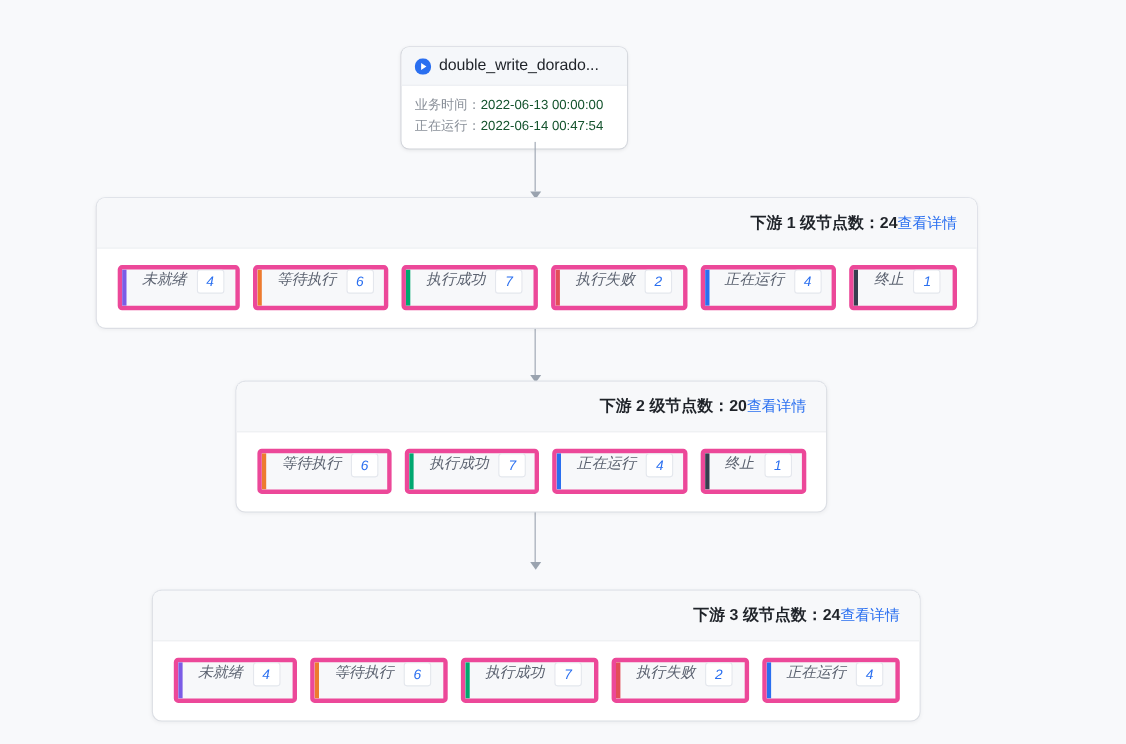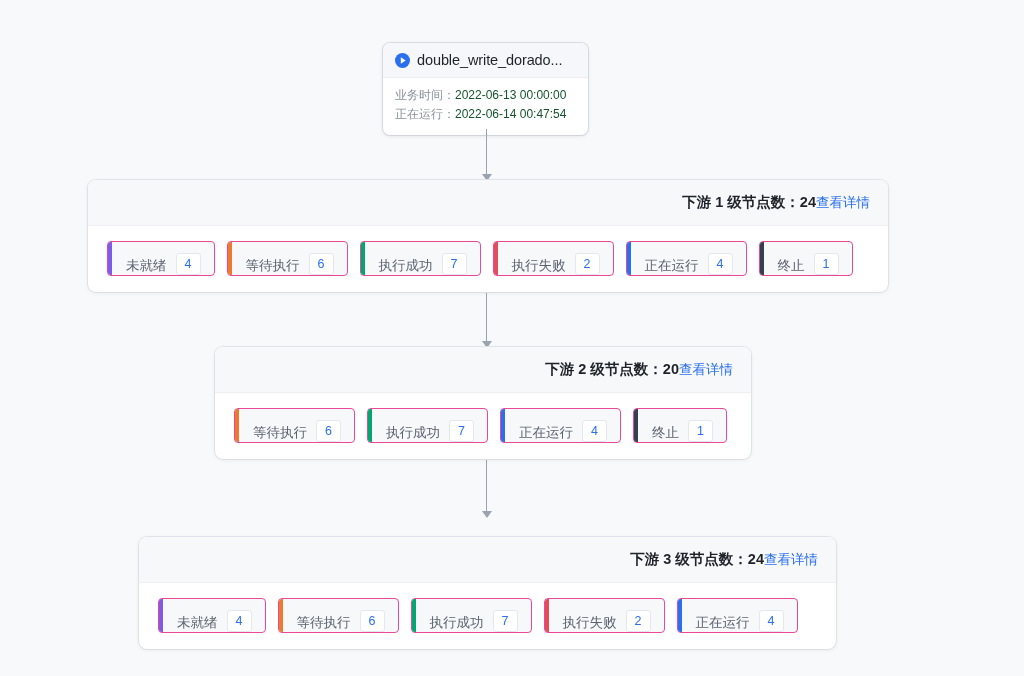--- a/index.html
+++ b/index.html
@@ -11,21 +11,21 @@
     height: 676px;
     background: #f8f9fb;
     font-family: "Liberation Sans", "DejaVu Sans", sans-serif;
     overflow: hidden;
     position: relative;
   }
 
   
   .node-card {
     position: absolute;
-    left: 383px;
+    left: 365px;
     top: 43px;
     width: 205px;
     background: #ffffff;
     border-radius: 7px;
     box-shadow: 0 1px 4px rgba(0,0,0,0.10), 0 0 0 1px rgba(220,223,230,0.9);
     overflow: hidden;
   }
   .node-head {
     display: flex;
     align-items: center;
@@ -96,29 +96,30 @@
   .level-body {
     display: flex;
     align-items: center;
     gap: 12px;
     padding: 15px 18px 16px 19px;
   }
 
   
   .chip {
     display: flex;
-    align-items: flex-end;
+    align-items: flex-start;
     height: 33px;
     background: #f7f8fa;
-    border: 1px solid #ec4899;
+    border: 4px solid #ec4899;
     border-radius: 4px;
     padding: 0 13px 0 0;
     position: relative;
     overflow: hidden;
     cursor: pointer;
+    font-style: italic;
   }
   .chip-bar {
     width: 4px;
     align-self: stretch;
     flex: 0 0 4px;
     margin-right: 14px;
   }
   .chip-label {
     font-size: 13.5px;
     color: #5b6270;

